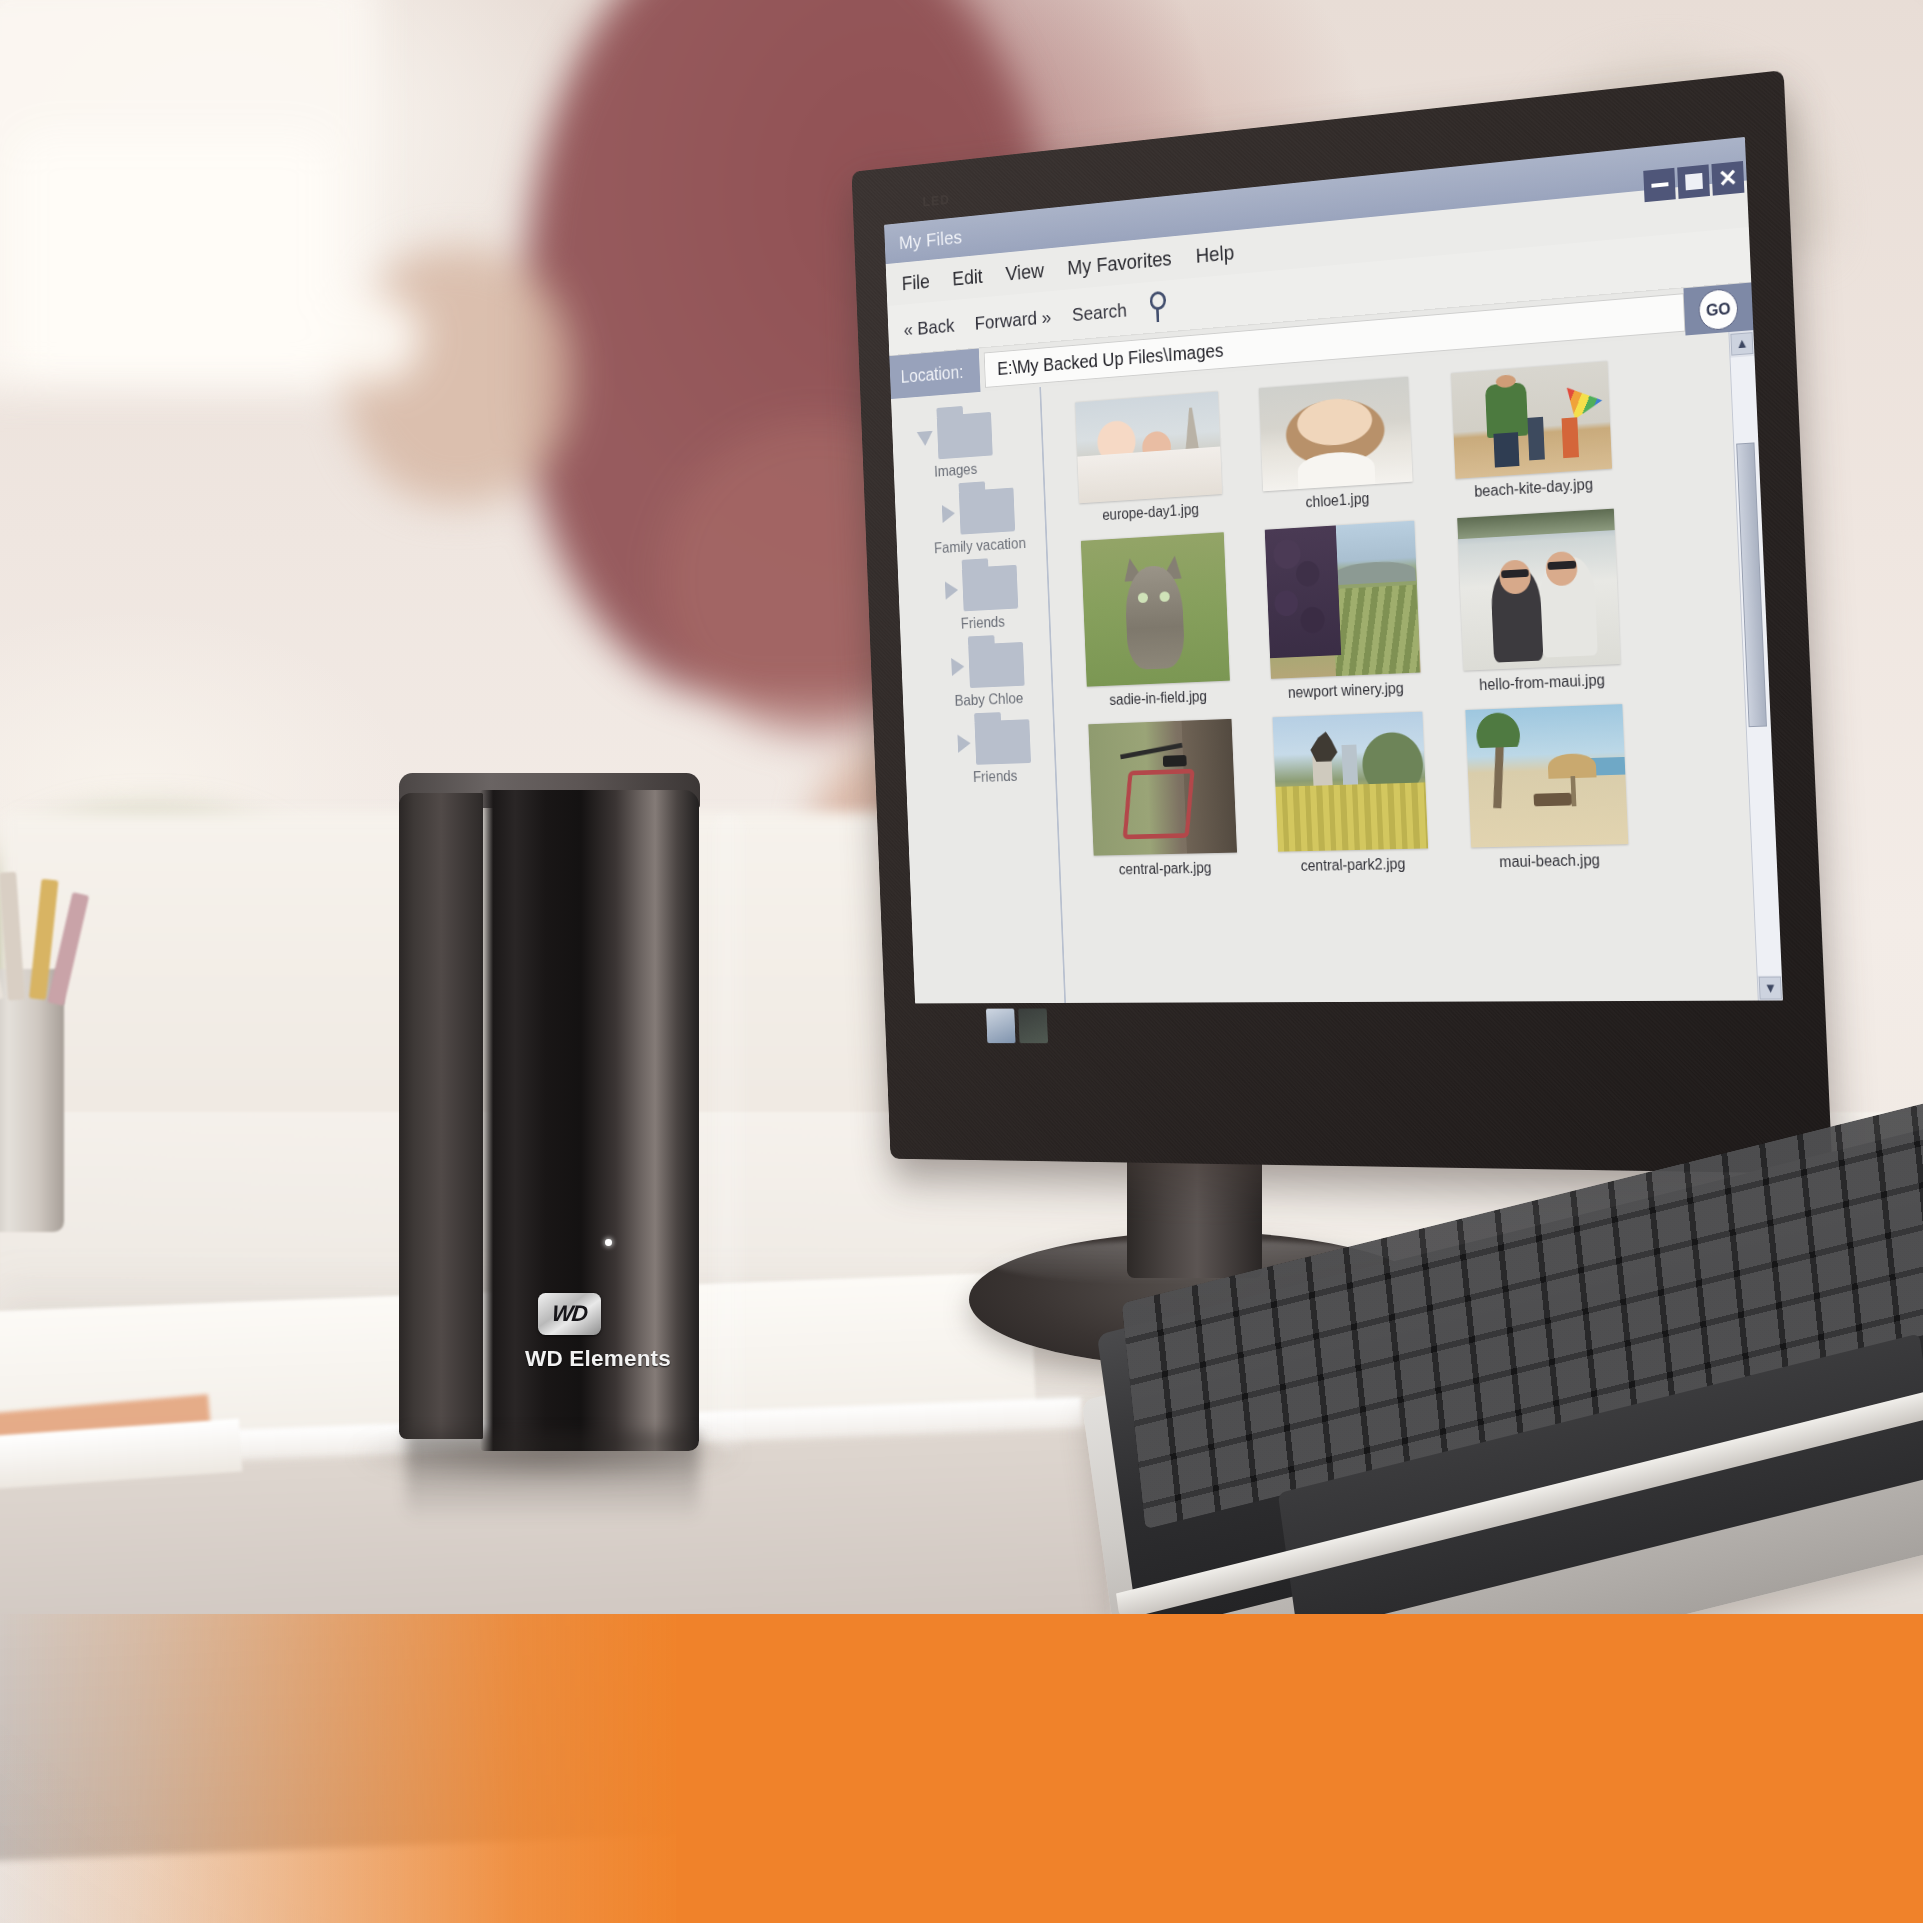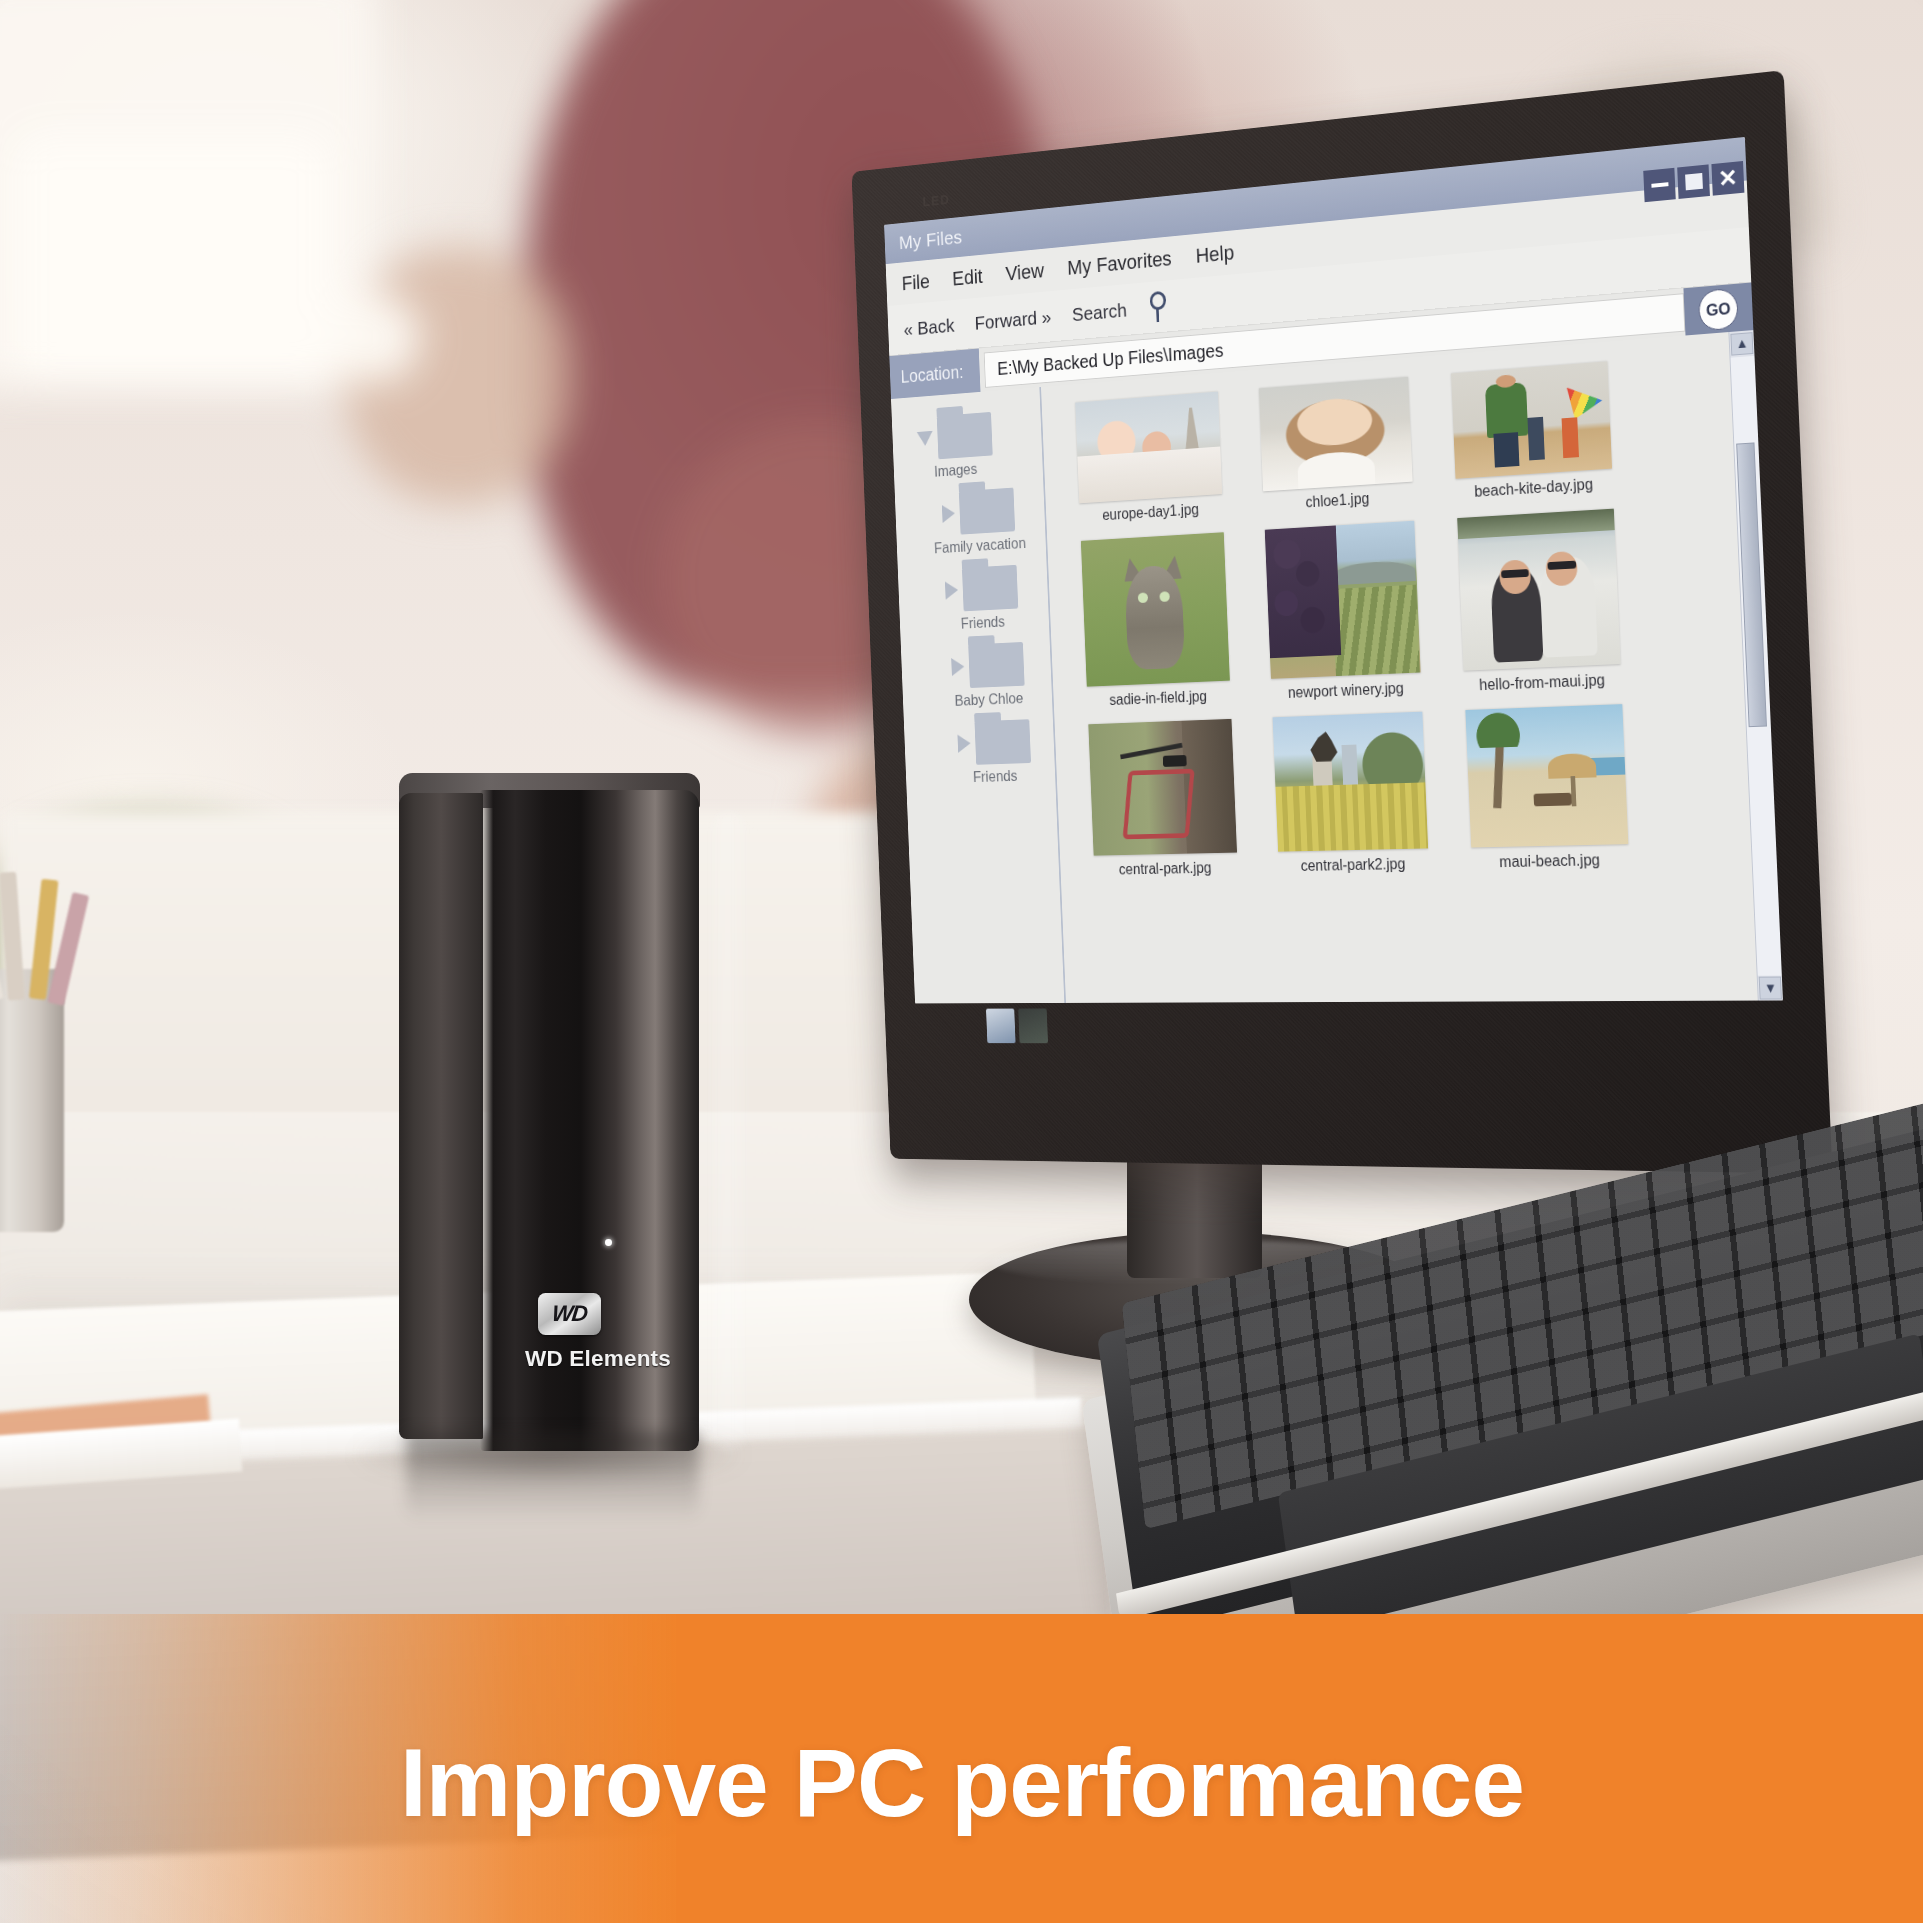--- a/index.html
+++ b/index.html
@@ -856,16 +856,15 @@
   <div class="kb-tray"></div>
   <div class="kb-body"></div>
   <div class="kb-keys"></div>
   <div class="kb-palm"></div>
   <div class="kb-edge"></div>
 
   <div class="vignette"></div>
 
   <div class="banner"></div>
   <div class="banner-solid"></div>
-  <div class="banner-text">Improve PC performance</div>
 
 </div>
 
 
 </body></html>

